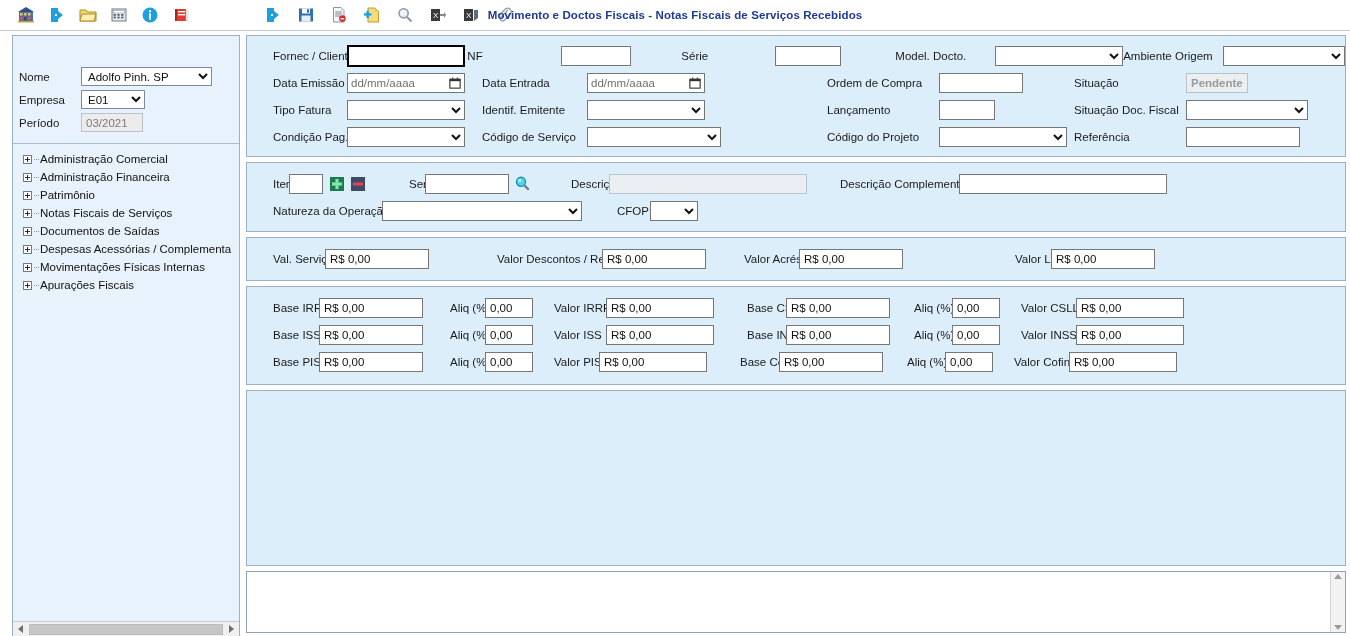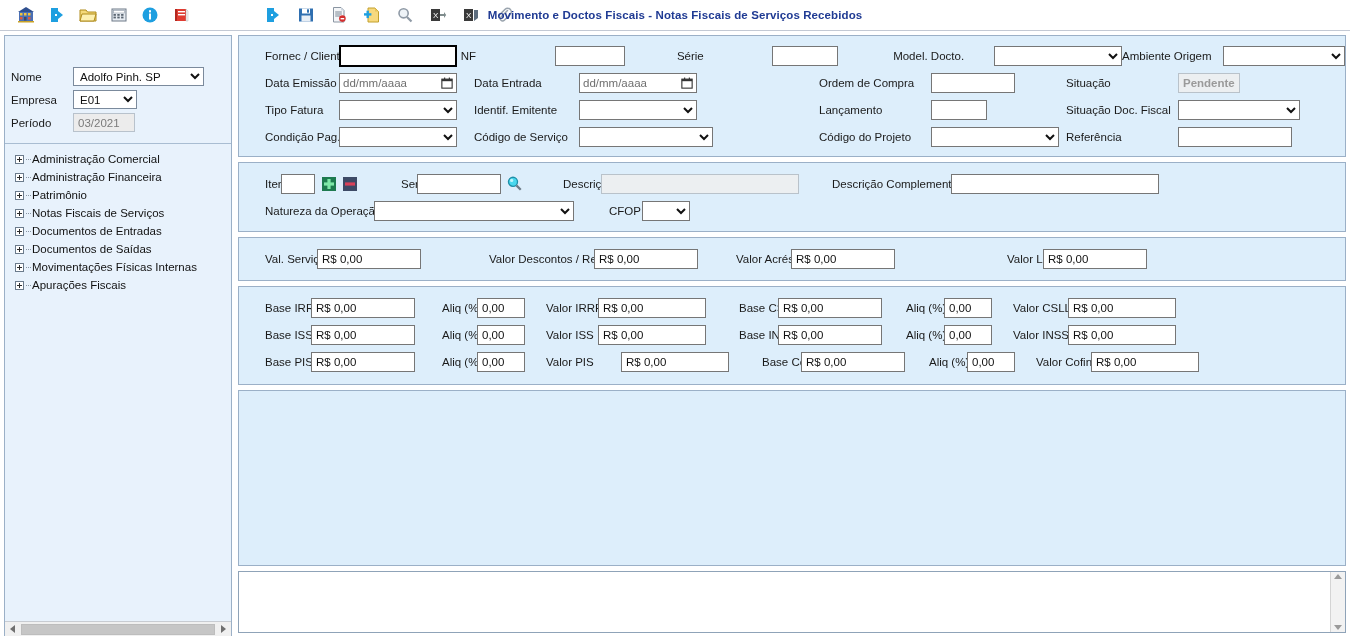--- a/index.html
+++ b/index.html
@@ -57,20 +57,21 @@
   }
 
   
   .sidebar {
     width: 228px;
     background: #e8f2fc;
     border: 1px solid #9bb0c7;
     position: relative;
     display: flex;
     flex-direction: column;
+    margin-left: 8px;
   }
   .sb-top { height: 30px; }
   .sb-form { padding: 0 0 0 6px; }
   .sb-row {
     display: flex;
     align-items: center;
     height: 21px;
     margin-bottom: 2px;
   }
   .sb-label {
@@ -463,26 +464,26 @@
         <span>Patrimônio</span>
       </div>
       <div class="tree-item">
         <span class="tree-plus"></span>
         <span class="tree-dash"></span>
         <span>Notas Fiscais de Serviços</span>
       </div>
       <div class="tree-item">
         <span class="tree-plus"></span>
         <span class="tree-dash"></span>
-        <span>Documentos de Entradas</span>
-      </div>
-      <div class="tree-item">
-        <span class="tree-plus"></span>
-        <span class="tree-dash"></span>
         <span>Documentos de Saídas</span>
+      </div>
+      <div class="tree-item">
+        <span class="tree-plus"></span>
+        <span class="tree-dash"></span>
+        <span>Despesas Acessórias / Complementa</span>
       </div>
       <div class="tree-item">
         <span class="tree-plus"></span>
         <span class="tree-dash"></span>
         <span>Movimentações Físicas Internas</span>
       </div>
       <div class="tree-item">
         <span class="tree-plus"></span>
         <span class="tree-dash"></span>
         <span>Apurações Fiscais</span>
@@ -653,21 +654,21 @@
         <input class="txt" style="width: 48px;" value="0,00">
         <div class="lbl" style="width:76px; padding-left:21px">Valor INSS</div>
         <input class="txt" style="width: 108px;" value="R$ 0,00">
       </div>
 
       <div class="grid-row">
         <div class="lbl" style="width:72px; padding-left:26px">Base PIS</div>
         <input class="txt" style="width: 104px;" value="R$ 0,00">
         <div class="lbl" style="width:62px; padding-left:27px">Aliq (%)</div>
         <input class="txt" style="width: 48px;" value="0,00">
-        <div class="lbl" style="width:96px; padding-left:21px">Valor PIS</div>
+        <div class="lbl" style="width:66px; padding-left:21px">Valor PIS</div>
         <input class="txt" style="width: 108px;" value="R$ 0,00">
         <div class="lbl" style="width:72px; padding-left:33px">Base Cofins</div>
         <input class="txt" style="width: 104px;" value="R$ 0,00">
         <div class="lbl" style="width:62px; padding-left:24px">Aliq (%)</div>
         <input class="txt" style="width: 48px;" value="0,00">
         <div class="lbl" style="width:76px; padding-left:21px">Valor Cofins</div>
         <input class="txt" style="width: 108px;" value="R$ 0,00">
       </div>
     </div>
 

